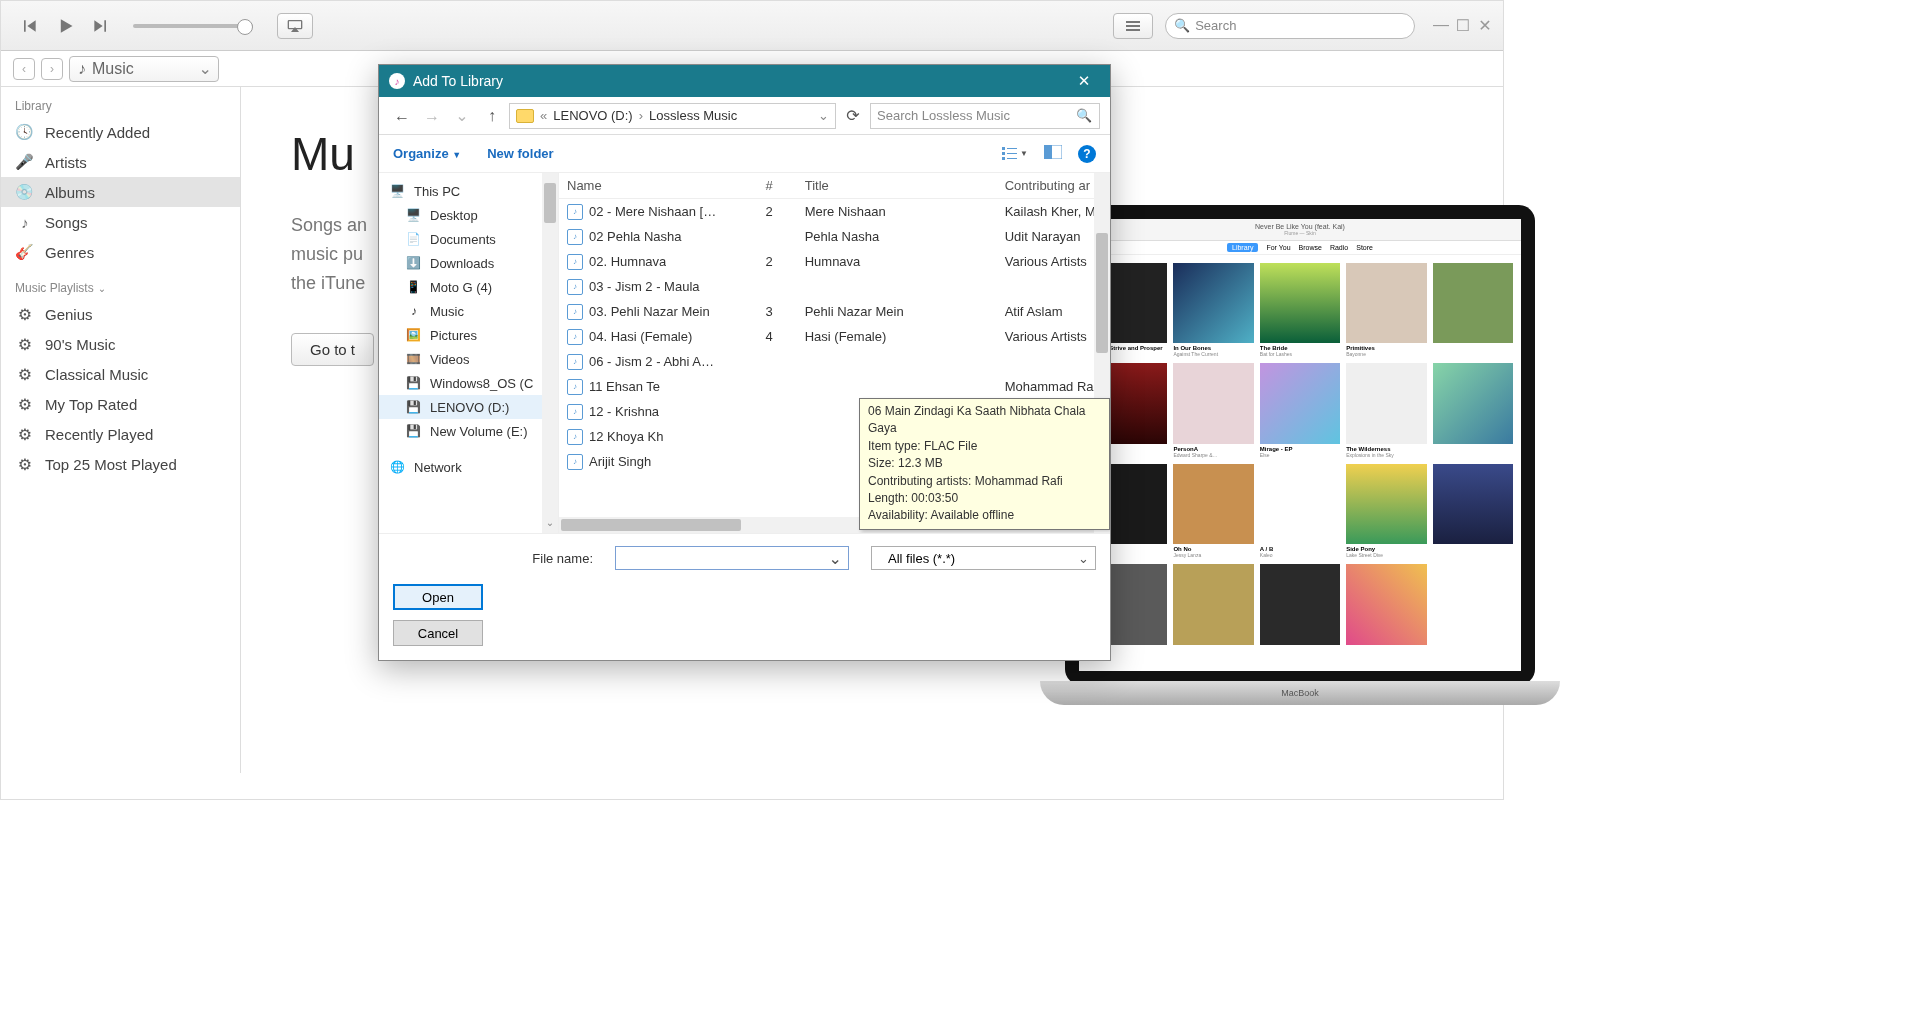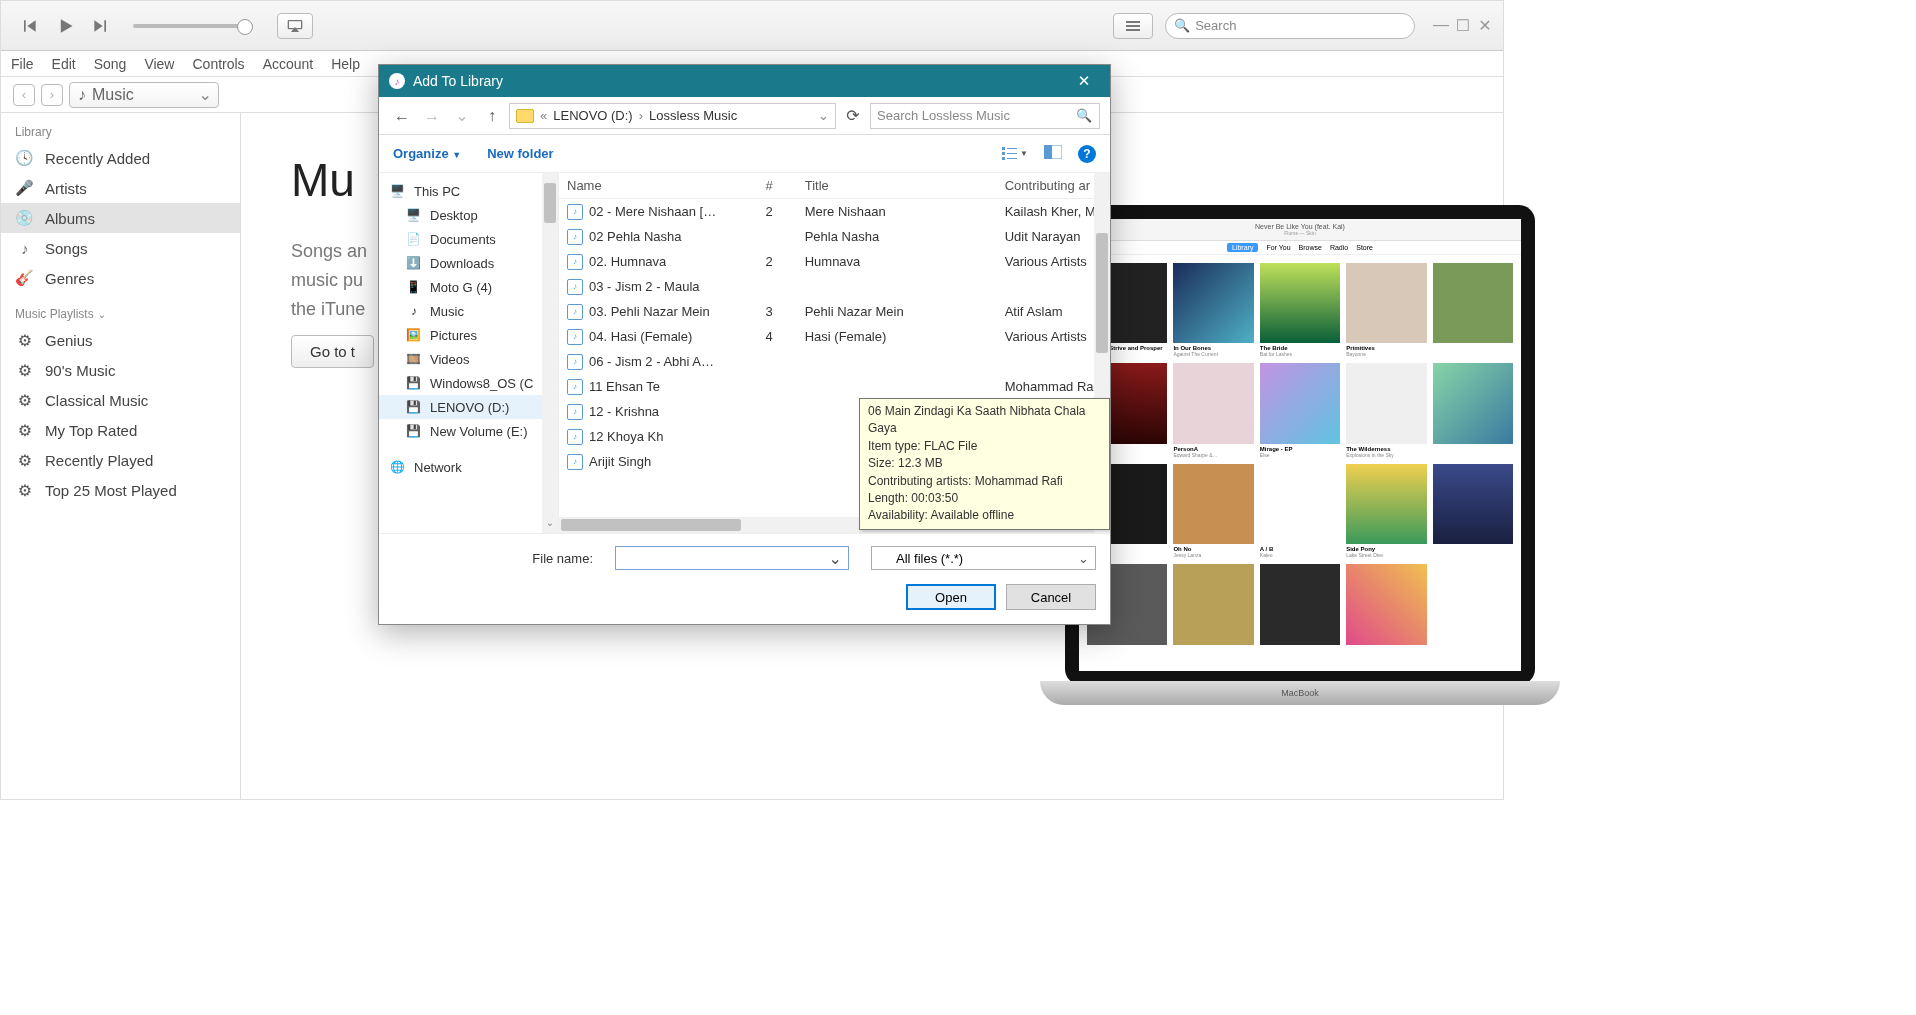--- a/index.html
+++ b/index.html
@@ -34,21 +34,21 @@
 .sidebar{width:240px;border-right:1px solid #ddd;padding:8px 0;overflow:hidden;}
 .side-head{font-size:12px;color:#888;padding:4px 14px;display:flex;align-items:center;gap:4px;}
 .side-item{display:flex;align-items:center;gap:10px;padding:5px 14px;font-size:15px;color:#444;cursor:pointer;}
 .side-item.active{background:#e3e3e3;}
 .side-icon{width:20px;height:20px;display:flex;align-items:center;justify-content:center;color:#666;}
 .gear-icon::before{content:"⚙";font-size:16px;color:#555;}
 
 .main-area{flex:1;padding:40px 50px;color:#444;}
 .main-title{font-size:46px;font-weight:300;margin-bottom:30px;color:#222;}
 .main-sub{font-size:18px;color:#777;line-height:1.6;max-width:550px;}
-.goto-btn{margin-top:12px;display:inline-block;padding:7px 18px;border:1px solid #bbb;border-radius:4px;background:linear-gradient(#fff,#eee);font-size:15px;color:#333;cursor:pointer;}
+.goto-btn{margin-top:36px;display:inline-block;padding:7px 18px;border:1px solid #bbb;border-radius:4px;background:linear-gradient(#fff,#eee);font-size:15px;color:#333;cursor:pointer;}
 
 
 .macbook{position:absolute;left:1040px;top:205px;width:520px;height:520px;}
 .mb-screen{width:470px;height:480px;background:#111;border-radius:16px;padding:14px;margin:0 auto;}
 .mb-inner{width:100%;height:100%;background:#fff;font-size:7px;position:relative;overflow:hidden;}
 .mb-top{height:22px;background:#f5f5f5;border-bottom:1px solid #ddd;display:flex;align-items:center;justify-content:center;font-size:7px;color:#555;}
 .mb-tabs{height:14px;display:flex;align-items:center;justify-content:center;gap:8px;font-size:7px;border-bottom:1px solid #eee;}
 .mb-tabs .act{background:#3b99fc;color:#fff;padding:1px 5px;border-radius:2px;}
 .mb-grid{padding:8px;display:grid;grid-template-columns:repeat(5,1fr);gap:6px;}
 .mb-card{display:flex;flex-direction:column;}
@@ -101,23 +101,23 @@
 .files-scroll-h{position:absolute;bottom:0;left:0;right:16px;height:16px;background:#f1f1f1;}
 .files-scroll-h::before{content:"";position:absolute;left:2px;top:2px;width:180px;height:12px;background:#c1c1c1;border-radius:2px;}
 
 .tooltip{position:absolute;left:300px;top:225px;background:#ffffe1;border:1px solid #767676;padding:4px 8px;font-size:12px;color:#333;line-height:1.45;z-index:5;box-shadow:2px 2px 4px rgba(0,0,0,0.2);}
 
 .dlg-bottom{padding:12px 14px 14px;border-top:1px solid #eee;}
 .fn-row{display:flex;align-items:center;gap:22px;margin-bottom:14px;}
 .fn-label{width:200px;text-align:right;font-size:13px;color:#333;}
 .fn-input{flex:1;height:24px;border:1px solid #7a9fd4;background:#fff;position:relative;}
 .fn-input::after{content:"⌄";position:absolute;right:6px;top:2px;color:#555;}
-.fn-filter{width:225px;height:24px;border:1px solid #adadad;background:#fff;display:flex;align-items:center;padding:0 24px;font-size:13px;position:relative;}
+.fn-filter{width:225px;height:24px;border:1px solid #adadad;background:#fff;display:flex;align-items:center;padding:0 16px;font-size:13px;position:relative;}
 .fn-filter::after{content:"⌄";position:absolute;right:6px;color:#555;}
-.btn-row{display:flex;justify-content:flex-end;gap:10px;}
+.btn-row{display:flex;justify-content:flex-end;gap:10px;flex-direction:column;}
 .dlg-btn{width:90px;height:26px;border:1px solid #adadad;background:#e1e1e1;font-size:13px;display:flex;align-items:center;justify-content:center;cursor:pointer;}
 .dlg-btn.primary{border:2px solid #0078d7;background:#e5f1fb;}
 
 
 .art0{background:#222;}
 .art1{background:linear-gradient(135deg,#1a2d5a,#4fb0c6);}
 .art2{background:linear-gradient(0deg,#0a5f3a,#bfe05a);}
 .art3{background:#d8c8b8;}
 .art4{background:#7a9a5a;}
 .art5{background:linear-gradient(#8a1a1a,#2a0505);}
@@ -177,29 +177,20 @@
         <span>🔍</span>
         <span>Search</span>
       </div>
       <div class="win-ctrls">
         <span>—</span>
         <span>☐</span>
         <span>✕</span>
       </div>
     </div>
   </div>
-  <div class="itunes-menu">
-    <span>File</span>
-    <span>Edit</span>
-    <span>Song</span>
-    <span>View</span>
-    <span>Controls</span>
-    <span>Account</span>
-    <span>Help</span>
-  </div>
   <div class="nav-row">
     <div class="nav-arrow">‹</div>
     <div class="nav-arrow">›</div>
     <div class="nav-sel">
       <span>♪</span>
       <span>Music</span>
     </div>
   </div>
   <div class="itunes-body">
     <div class="sidebar">

